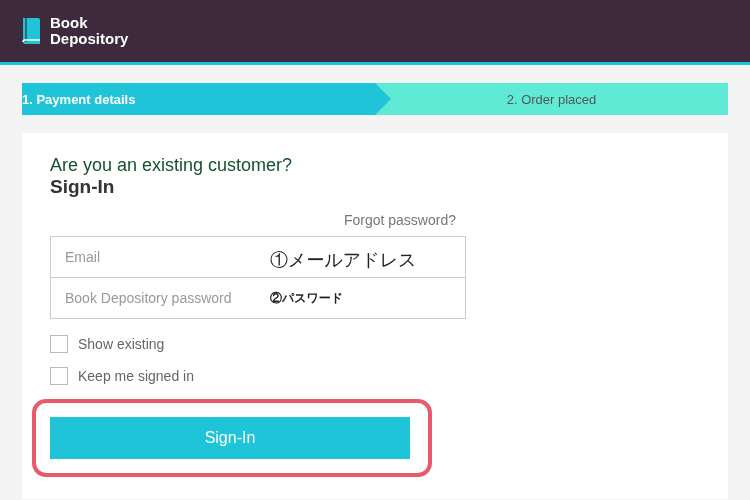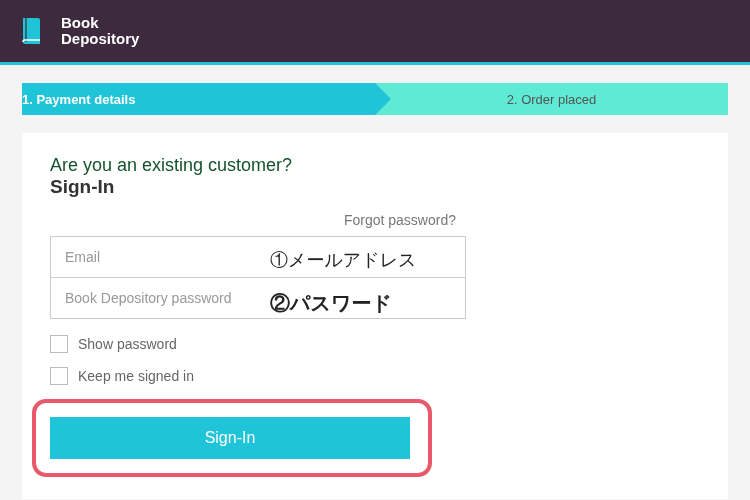--- a/index.html
+++ b/index.html
@@ -1,38 +1,38 @@
 <!DOCTYPE html>
 <html><head>
 <meta charset="utf-8">
 <style>
 * { box-sizing: border-box; margin: 0; padding: 0; }
 body { font-family: Arial, sans-serif; background: #fff; width: 750px; height: 500px; overflow: hidden; }
 .header { background: #3d2b3d; height: 65px; display: flex; align-items: center; padding: 0 20px; border-bottom: 3px solid #1fc4d8; }
-.logo { display: flex; align-items: center; gap: 17px; }
+.logo { display: flex; align-items: center; gap: 6px; }
 .logo-icon { width: 24px; height: 30px; }
 .logo-text { color: #fff; line-height: 1.1; }
 .logo-text .l1 { font-weight: bold; font-size: 15px; }
 .logo-text .l2 { font-weight: bold; font-size: 15px; }
 .page { padding: 18px 22px; background: #f4f4f4; }
 .steps { display: flex; height: 32px; margin-bottom: 18px; }
 .step1 { background: #1fc4d8; color: #fff; flex: 1; display: flex; align-items: center; justify-content: flex-start; font-size: 13px; font-weight: bold; position: relative; }
 .step1::after { content: ""; position: absolute; right: -16px; top: 0; border-top: 16px solid transparent; border-bottom: 16px solid transparent; border-left: 16px solid #1fc4d8; }
 .step2 { background: #5eead4; color: #555; flex: 1; display: flex; align-items: center; justify-content: center; font-size: 13px; }
 .card { background: #fff; padding: 22px 28px; }
 .q { font-size: 18px; color: #14532d; }
 .signin-h { font-size: 19px; font-weight: bold; color: #333; margin-bottom: 14px; }
 .form-wrap { position: relative; width: 416px; }
 .forgot { text-align: right; color: #777; font-size: 14px; margin-bottom: 8px; padding-right: 10px; }
 .inputs { border: 1px solid #ccc; }
 .field { width: 100%; border: none; padding: 12px 14px; font-size: 14px; color: #999; background: #fff; outline: none; }
 .field + .field { border-top: 1px solid #ccc; }
 .field::placeholder { color: #999; }
 .ann1 { position: absolute; left: 220px; top: 36px; font-size: 18px; color: #222; font-weight: normal; white-space: nowrap; }
-.ann2 { position: absolute; left: 220px; top: 78px; font-size: 20px; color: #222; font-weight: bold; white-space: nowrap; }
+.ann2 { position: absolute; left: 220px; top: 78px; font-size: 12px; color: #222; font-weight: bold; white-space: nowrap; }
 .checks { margin-top: 16px; }
 .check-row { display: flex; align-items: center; gap: 10px; margin-bottom: 14px; color: #666; font-size: 14px; }
 .cbox { width: 18px; height: 18px; border: 1px solid #bbb; background: #fff; }
 .highlight-box { position: absolute; border: 4px solid #e85a6a; border-radius: 14px; pointer-events: none; }
 .signin-btn { width: 360px; background: #1fc4d8; color: #fff; border: none; padding: 12px 0; font-size: 16px; cursor: pointer; }
 .btn-area { position: relative; padding: 18px 18px; margin-left: -18px; width: 400px; }
 </style>
 </head>
 <body>
 
@@ -73,21 +73,21 @@
         <input class="field" type="text" placeholder="Email" style="">
         <input class="field" type="text" placeholder="Book Depository password" style="">
       </div>
       <div class="ann1">①メールアドレス</div>
       <div class="ann2">②パスワード</div>
     </div>
 
     <div class="checks">
       <div class="check-row">
         <span class="cbox"></span>
-        <span>Show password</span>
+        <span>Show existing</span>
       </div>
       <div class="check-row">
         <span class="cbox"></span>
         <span>Keep me signed in</span>
       </div>
     </div>
 
     <div class="btn-area">
       <div class="highlight-box" style="left:0; top:0; right:0; bottom:0;"></div>
       <button class="signin-btn">

